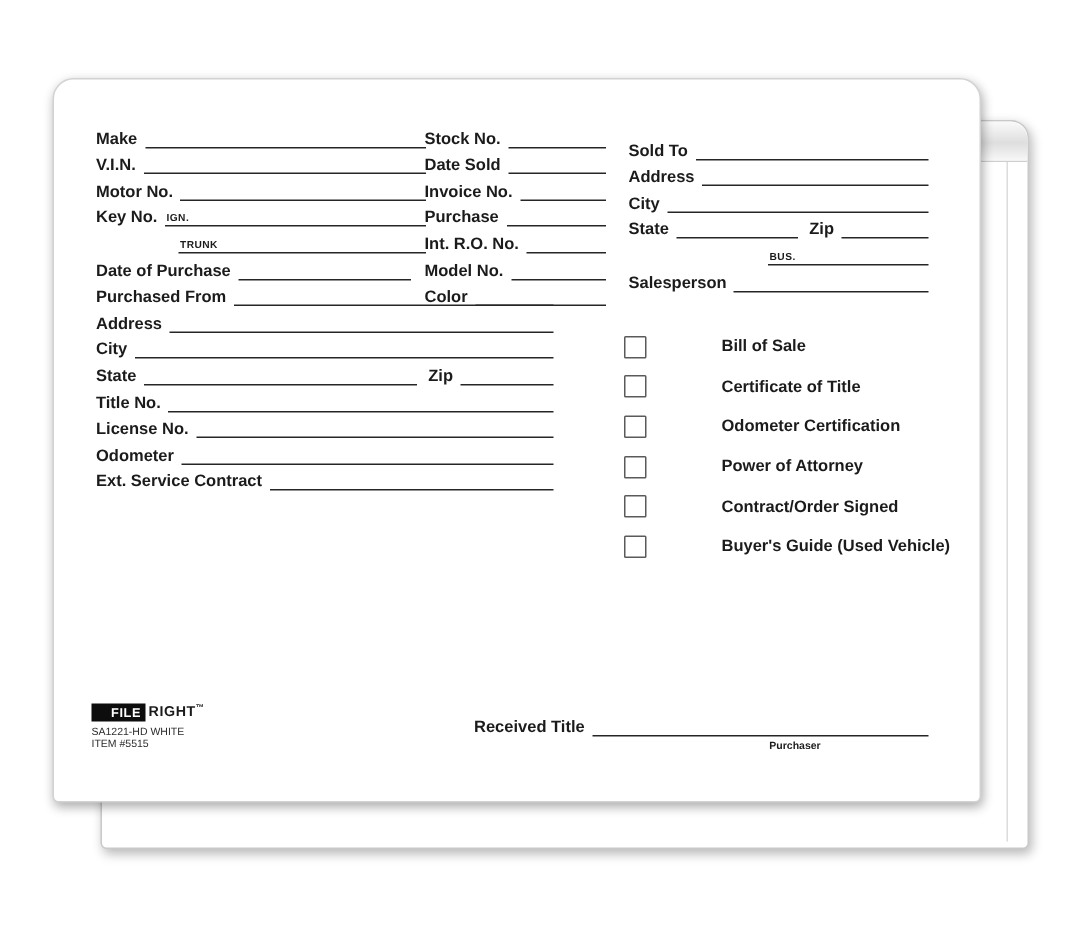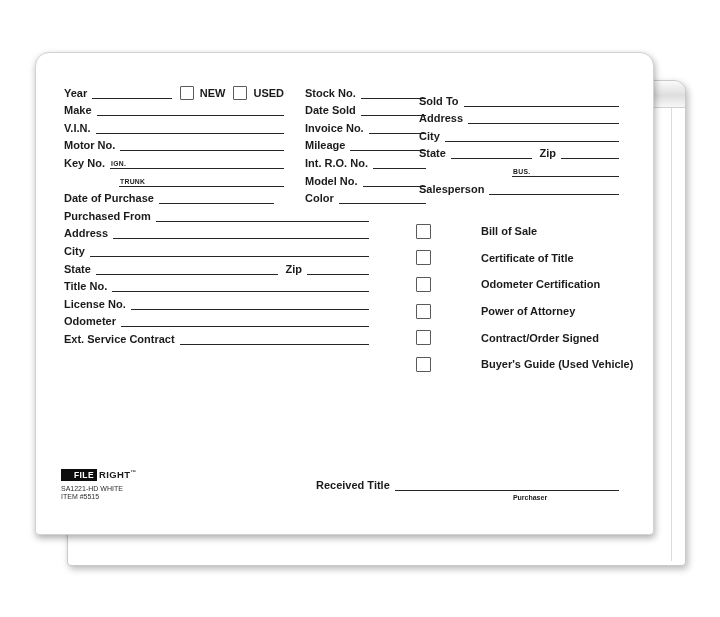--- a/index.html
+++ b/index.html
@@ -48,21 +48,21 @@
   .ml6 { margin-left:6px; } .ml8 { margin-left:8px; }
   .cb {
     flex:0 0 12px; width:12px; height:12px; background:#fff;
     border:1.5px solid #5a5a5a; border-radius:1px; margin-bottom:1px;
   }
   .w220 { margin-right:85px; }
   .w210 { margin-right:95px; }
 
   
   .col-left  { position:absolute; left:28px;  top:30px; width:305px; }
-  .col-mid   { position:absolute; left:269px; top:30px; width:121px;text-align:right; }
+  .col-mid   { position:absolute; left:247px; top:30px; width:121px;text-align:right; }
   .col-right { position:absolute; left:383px; top:38px; width:200px; }
 
   
   .checks { position:absolute; left:380px; top:165px; width:220px; }
   .chk-row { display:flex; align-items:center; height:26.6px;gap:41px; }
   .cbx {
     width:13px; height:13px; background:#fff; border:1.5px solid #5a5a5a;
     border-radius:1px; margin-right:9px; flex:0 0 13px;
   }
   .chk-lbl { font-size:11px; font-weight:bold; white-space:nowrap; }
@@ -93,28 +93,20 @@
 
   <div class="env-back">
     <div class="band"></div>
     <div class="seam"></div>
   </div>
 
   <div class="env-front">
 
     <div class="col-left">
       <div class="row w220">
-        <span class="lbl">Year</span>
-        <span class="line"></span>
-        <span class="cb ml8"></span>
-        <span class="lbl ml6">NEW</span>
-        <span class="cb ml8"></span>
-        <span class="lbl ml6">USED</span>
-      </div>
-      <div class="row w220">
         <span class="lbl">Make</span>
         <span class="line"></span>
       </div>
       <div class="row w220">
         <span class="lbl">V.I.N.</span>
         <span class="line"></span>
       </div>
       <div class="row w220">
         <span class="lbl">Motor No.</span>
         <span class="line"></span>
@@ -178,21 +170,21 @@
       </div>
       <div class="row">
         <span class="lbl">Date Sold</span>
         <span class="line"></span>
       </div>
       <div class="row">
         <span class="lbl">Invoice No.</span>
         <span class="line"></span>
       </div>
       <div class="row">
-        <span class="lbl">Mileage</span>
+        <span class="lbl">Purchase</span>
         <span class="line"></span>
       </div>
       <div class="row">
         <span class="lbl">Int. R.O. No.</span>
         <span class="line"></span>
       </div>
       <div class="row">
         <span class="lbl">Model No.</span>
         <span class="line"></span>
       </div>

